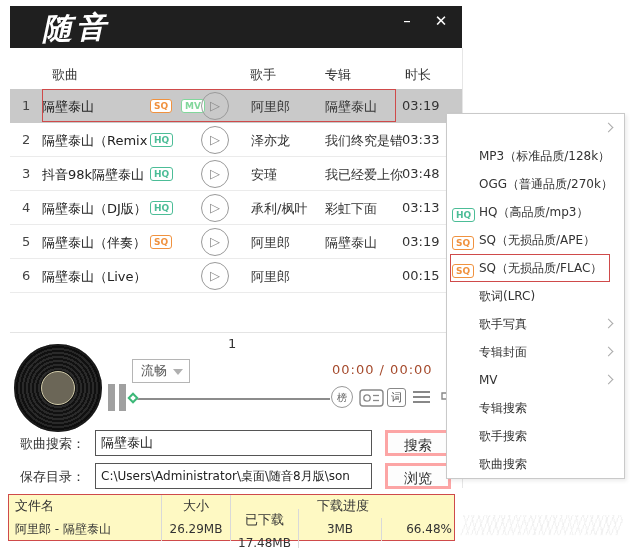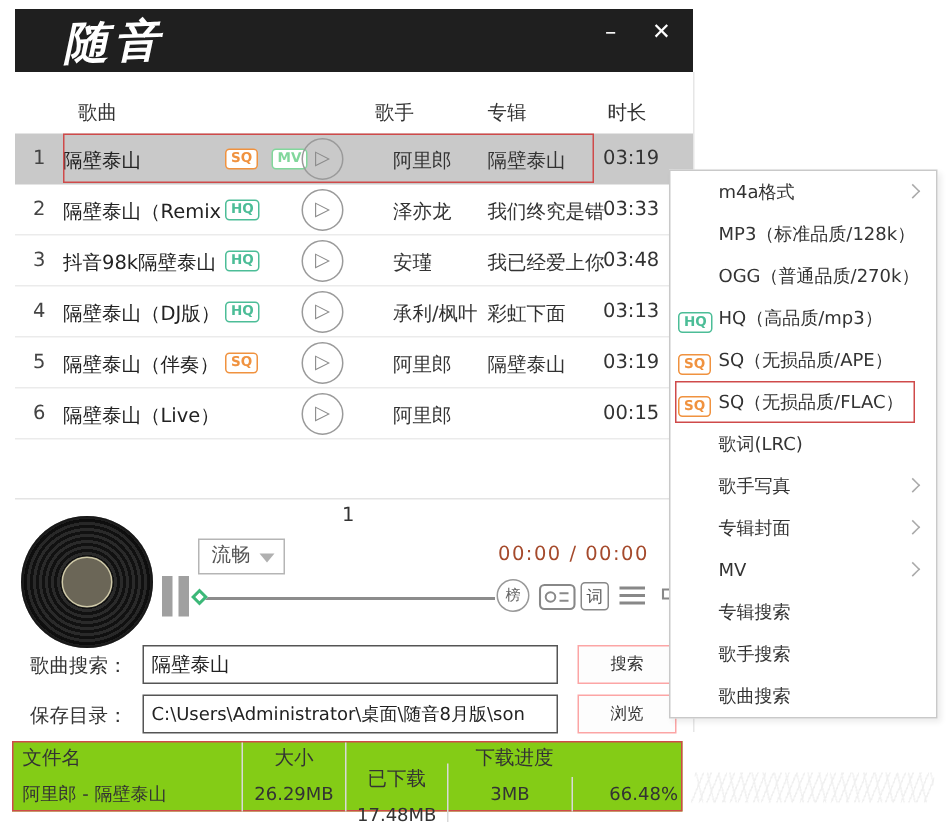--- a/index.html
+++ b/index.html
@@ -18,21 +18,21 @@
   
   .thead { position:absolute; left:10px; top:60px; width:452px; height:28px; font-size:13px; color:#333; }
   .thead span { position:absolute; top:6px; }
   .th-song { left:42px; } .th-singer { left:240px; } .th-album { left:315px; } .th-dur { left:395px; }
 
   .row { position:absolute; left:10px; width:452px; height:34px; font-size:13px; border-bottom:1px solid #ebebeb; }
   .row.selected { background:#c9c9c9; border-bottom:none; }
   .row span { position:absolute; top:9px; white-space:nowrap; }
   .idx { left:12px; color:#444; }
   .title { left:32px; color:#222; }
-  .singer { left:252px; } .album { left:315px; } .dur { left:392px; }
+  .singer { left:241px; } .album { left:315px; } .dur { left:392px; }
   .play { left:191px; top:3px !important; width:28px; height:28px; border:1px solid #9a9a9a; border-radius:50%;
           color:#8a8a8a; font-size:13px; text-align:center; line-height:26px; cursor:pointer; background:transparent; }
   .badge { top:10px !important; display:inline-block; font-size:9px; font-weight:bold; line-height:12px;
            padding:0 3px; border-radius:3px; border:1px solid; background:#fff; }
   .badge.sq { color:#f0923f; border-color:#f0923f; }
   .badge.hq { color:#4cbd97; border-color:#4cbd97; }
   .badge.mv { color:#82d79c; border-color:#82d79c; }
   .b1 { left:140px; } .b2 { left:171px; }
   .sel-box { position:absolute; left:32px; top:0; width:354px; height:33px; border:1px solid #cf4a4a; }
 
@@ -68,27 +68,27 @@
   .icon-list { left:413px; top:391px; width:17px; height:13px; }
   .icon-list i { position:absolute; left:0; width:17px; height:2px; background:#888; }
   .icon-list i:nth-child(1){top:0;} .icon-list i:nth-child(2){top:5px;} .icon-list i:nth-child(3){top:10px;}
   .icon-vol { left:440px; top:387px; }
 
   
   .frow { position:absolute; left:20px; font-size:13px; color:#333; }
   .frow label { position:absolute; left:0; top:5px; white-space:nowrap;text-align:right; }
   .finput { position:absolute; left:75px; top:0; width:277px; height:26px; border:1px solid #555; background:#fff;
             font-size:13px; padding:0 5px; color:#222; font-family:"DejaVu Sans","Liberation Sans",sans-serif; }
-  .fbtn { position:absolute; left:365px; top:0; width:66px; height:26px; border:1px solid #fca5a5; background:#fdfdfd;
-          font-size:11px; color:#333; text-align:center; line-height:24px; cursor:pointer; }
+  .fbtn { position:absolute; left:365px; top:0; width:66px; height:26px; border:3px solid #fca5a5; background:#fdfdfd;
+          font-size:14px; color:#333; text-align:center; line-height:24px; cursor:pointer; }
   #row-search { top:430px; } #row-dir { top:463px; }
   #dir-input { font-size:12px; }
 
   
-  .dl-table { position:absolute; left:8px; top:494px; width:447px; height:47px; border:1px solid #cf4a4a; background:#84cc16; }
+  .dl-table { position:absolute; left:8px; top:494px; width:447px; height:47px; border:1px solid #cf4a4a; background:#fef9c3; }
   .dl-row { display:flex; height:23px; font-size:12px; align-items:center; }
   .dl-row.hd { border-bottom:0; }
   .dl-cell { flex:none; text-align:center; border-right:1px solid #d9d9d9; height:100%; line-height:22px;
              white-space:nowrap; overflow:hidden; }
   .dl-cell:last-child { border-right:none; }
   .c0 { width:153px; text-align:left; padding-left:6px; } .c1 { width:69px; } .c2 { width:68px;margin-top:28px; } .c3 { width:83px; } .c4 { width:70px;text-align:right; }
   .dl-row.hd .dl-cell { font-size:13px; }
 
   
   .menu { position:absolute; left:446px; top:113px; width:179px; height:366px; background:#fff;
@@ -249,21 +249,20 @@
       <div class="dl-cell c0">阿里郎 - 隔壁泰山</div>
       <div class="dl-cell c1">26.29MB</div>
       <div class="dl-cell c2">17.48MB</div>
       <div class="dl-cell c3">3MB</div>
       <div class="dl-cell c4">66.48%</div>
     </div>
   </div>
 
   <div class="menu">
     <div class="mi">
-      <span class="mtext">m4a格式</span>
       <span class="arrow"></span>
     </div>
     <div class="mi">
       <span class="mtext">MP3（标准品质/128k）</span>
     </div>
     <div class="mi">
       <span class="mtext">OGG（普通品质/270k）</span>
     </div>
     <div class="mi">
       <span class="mbadge badge hq">HQ</span>

